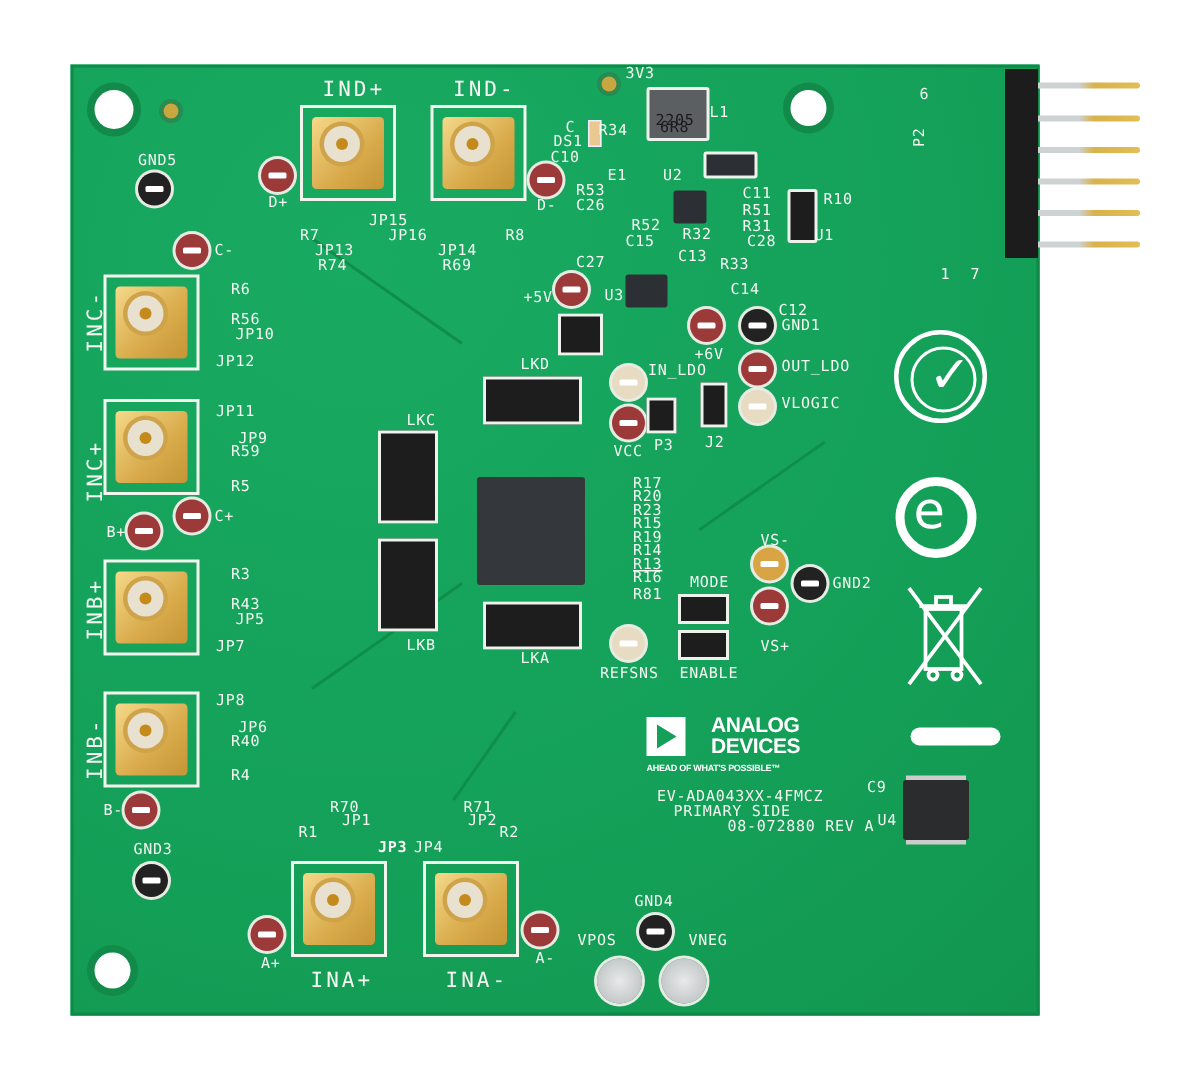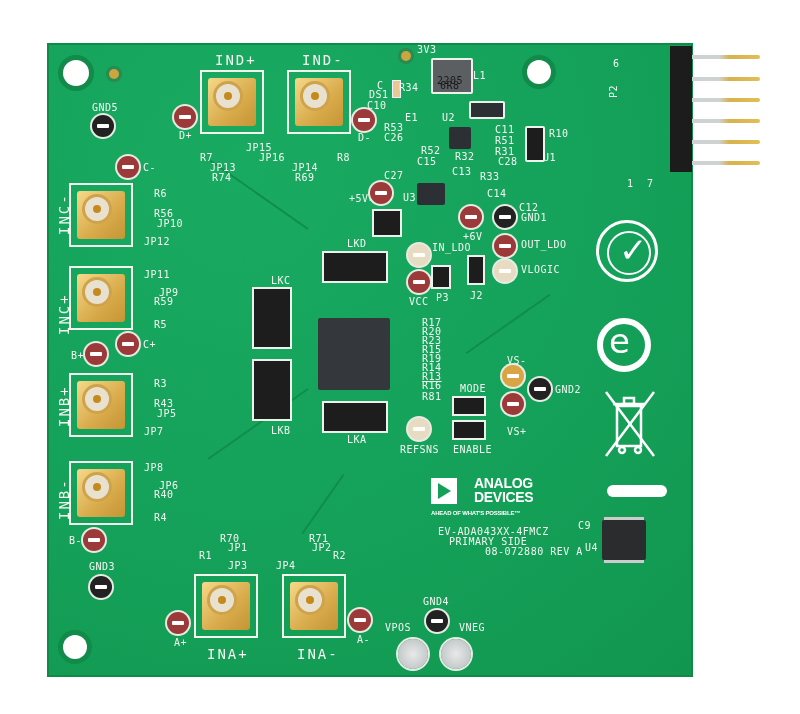--- a/index.html
+++ b/index.html
@@ -138,21 +138,21 @@
   <span class="silk" style="left:107px;top:470px;">R4</span>
   <div class="tp red" style="left:36px;top:486px;"></div>
   <span class="silk" style="left:22px;top:493px;">B-</span>
 
   <span class="silk" style="left:42px;top:519px;">GND3</span>
   <div class="tp black" style="left:43px;top:533px;"></div>
 
   <span class="silk" style="left:173px;top:491px;">R70</span>
   <span class="silk" style="left:181px;top:500px;">JP1</span>
   <span class="silk" style="left:152px;top:508px;">R1</span>
-  <span class="silk" style="left:181px;top:518px;">JP3</span>
+  <span class="silk" style="left:205px;top:518px;font-weight:bold;">JP3</span>
   <span class="silk" style="left:229px;top:518px;">JP4</span>
   <span class="silk" style="left:262px;top:491px;text-align:right;">R71</span>
   <span class="silk" style="left:265px;top:500px;">JP2</span>
   <span class="silk" style="left:286px;top:508px;">R2</span>
 
   <div class="sma" style="left:147px;top:531px;">
       <div class="body"></div>
       <div class="ring"></div>
       <div class="pin"></div>
     </div>

